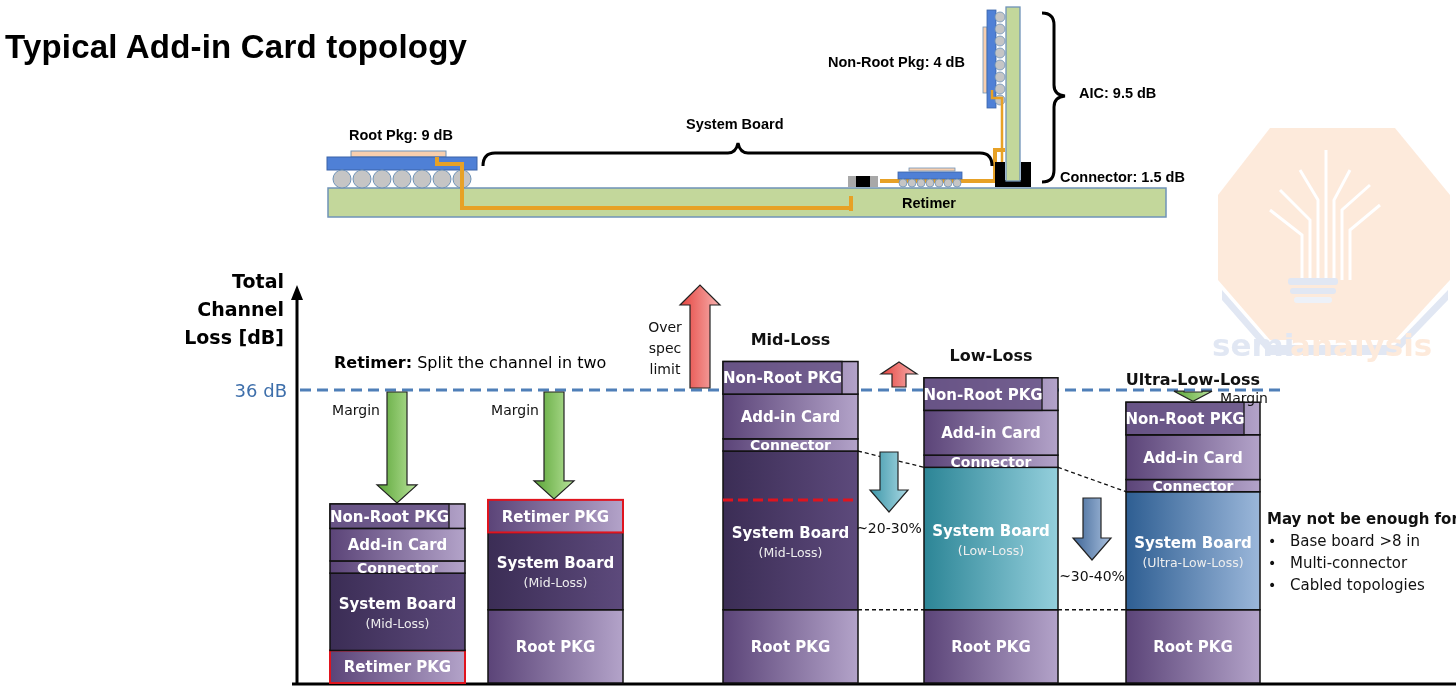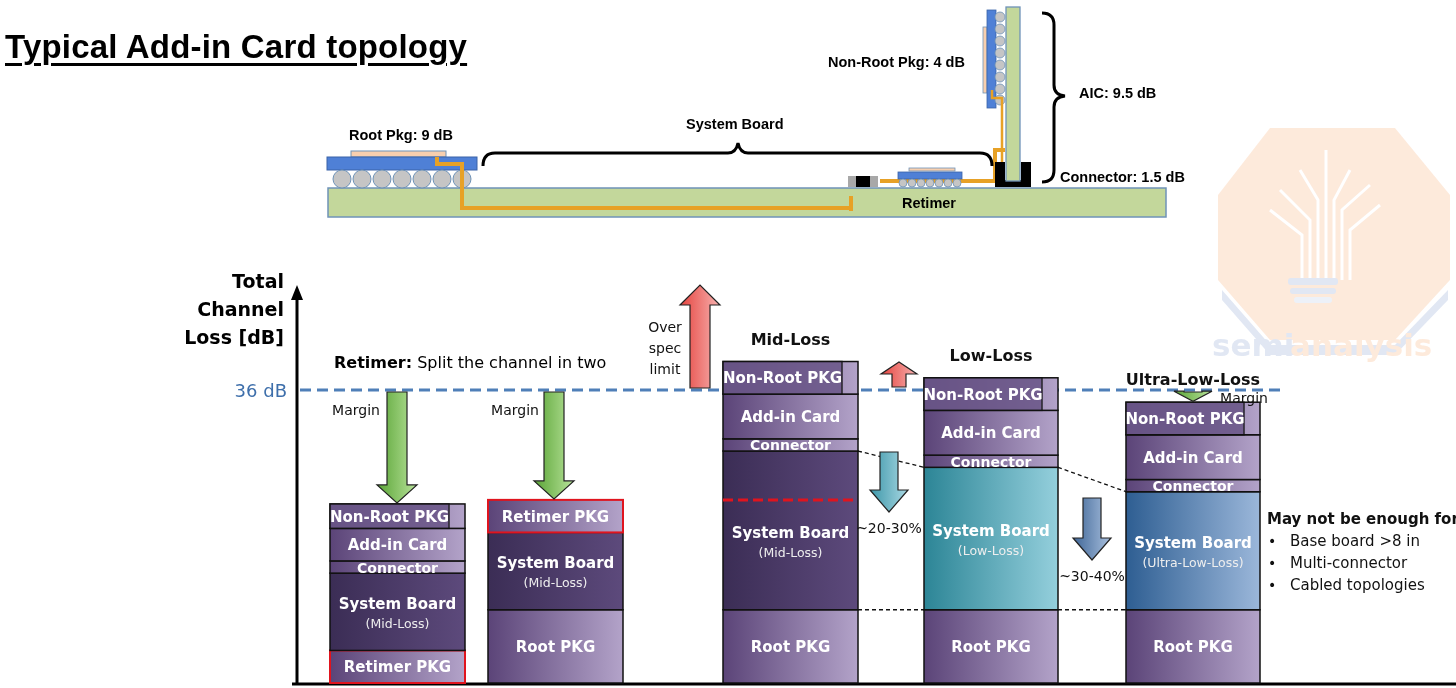--- a/index.html
+++ b/index.html
@@ -1,18 +1,18 @@
 <!DOCTYPE html>
 <html><head>
 <meta charset="utf-8">
 <style>
   html,body{margin:0;padding:0;background:#fff;}
   body{width:1456px;height:688px;position:relative;overflow:hidden;font-family:"Liberation Sans",sans-serif;}
   .abs{position:absolute;}
-  #title{left:5px;top:28px;font-family:"Liberation Sans",sans-serif;font-weight:bold;font-size:33px;text-decoration:underline;text-decoration-thickness:3px;text-underline-offset:5px;color:#000;letter-spacing:0.2px;}
+  #title{left:5px;top:28px;font-family:"Liberation Sans",sans-serif;font-weight:bold;font-size:33px;text-decoration-thickness:3px;text-underline-offset:5px;color:#000;letter-spacing:0.2px;}
   .lbl-arial{font-family:"Liberation Sans",sans-serif;font-weight:bold;font-size:14.5px;color:#111;}
   svg{position:absolute;left:0;top:0;}
   .seg-text{font-family:"DejaVu Sans",sans-serif;font-weight:bold;fill:#fff;}
 </style>
 </head>
 <body>
 
 <div id="title" class="abs">Typical Add-in Card topology</div>
 
 <svg width="1456" height="688">

